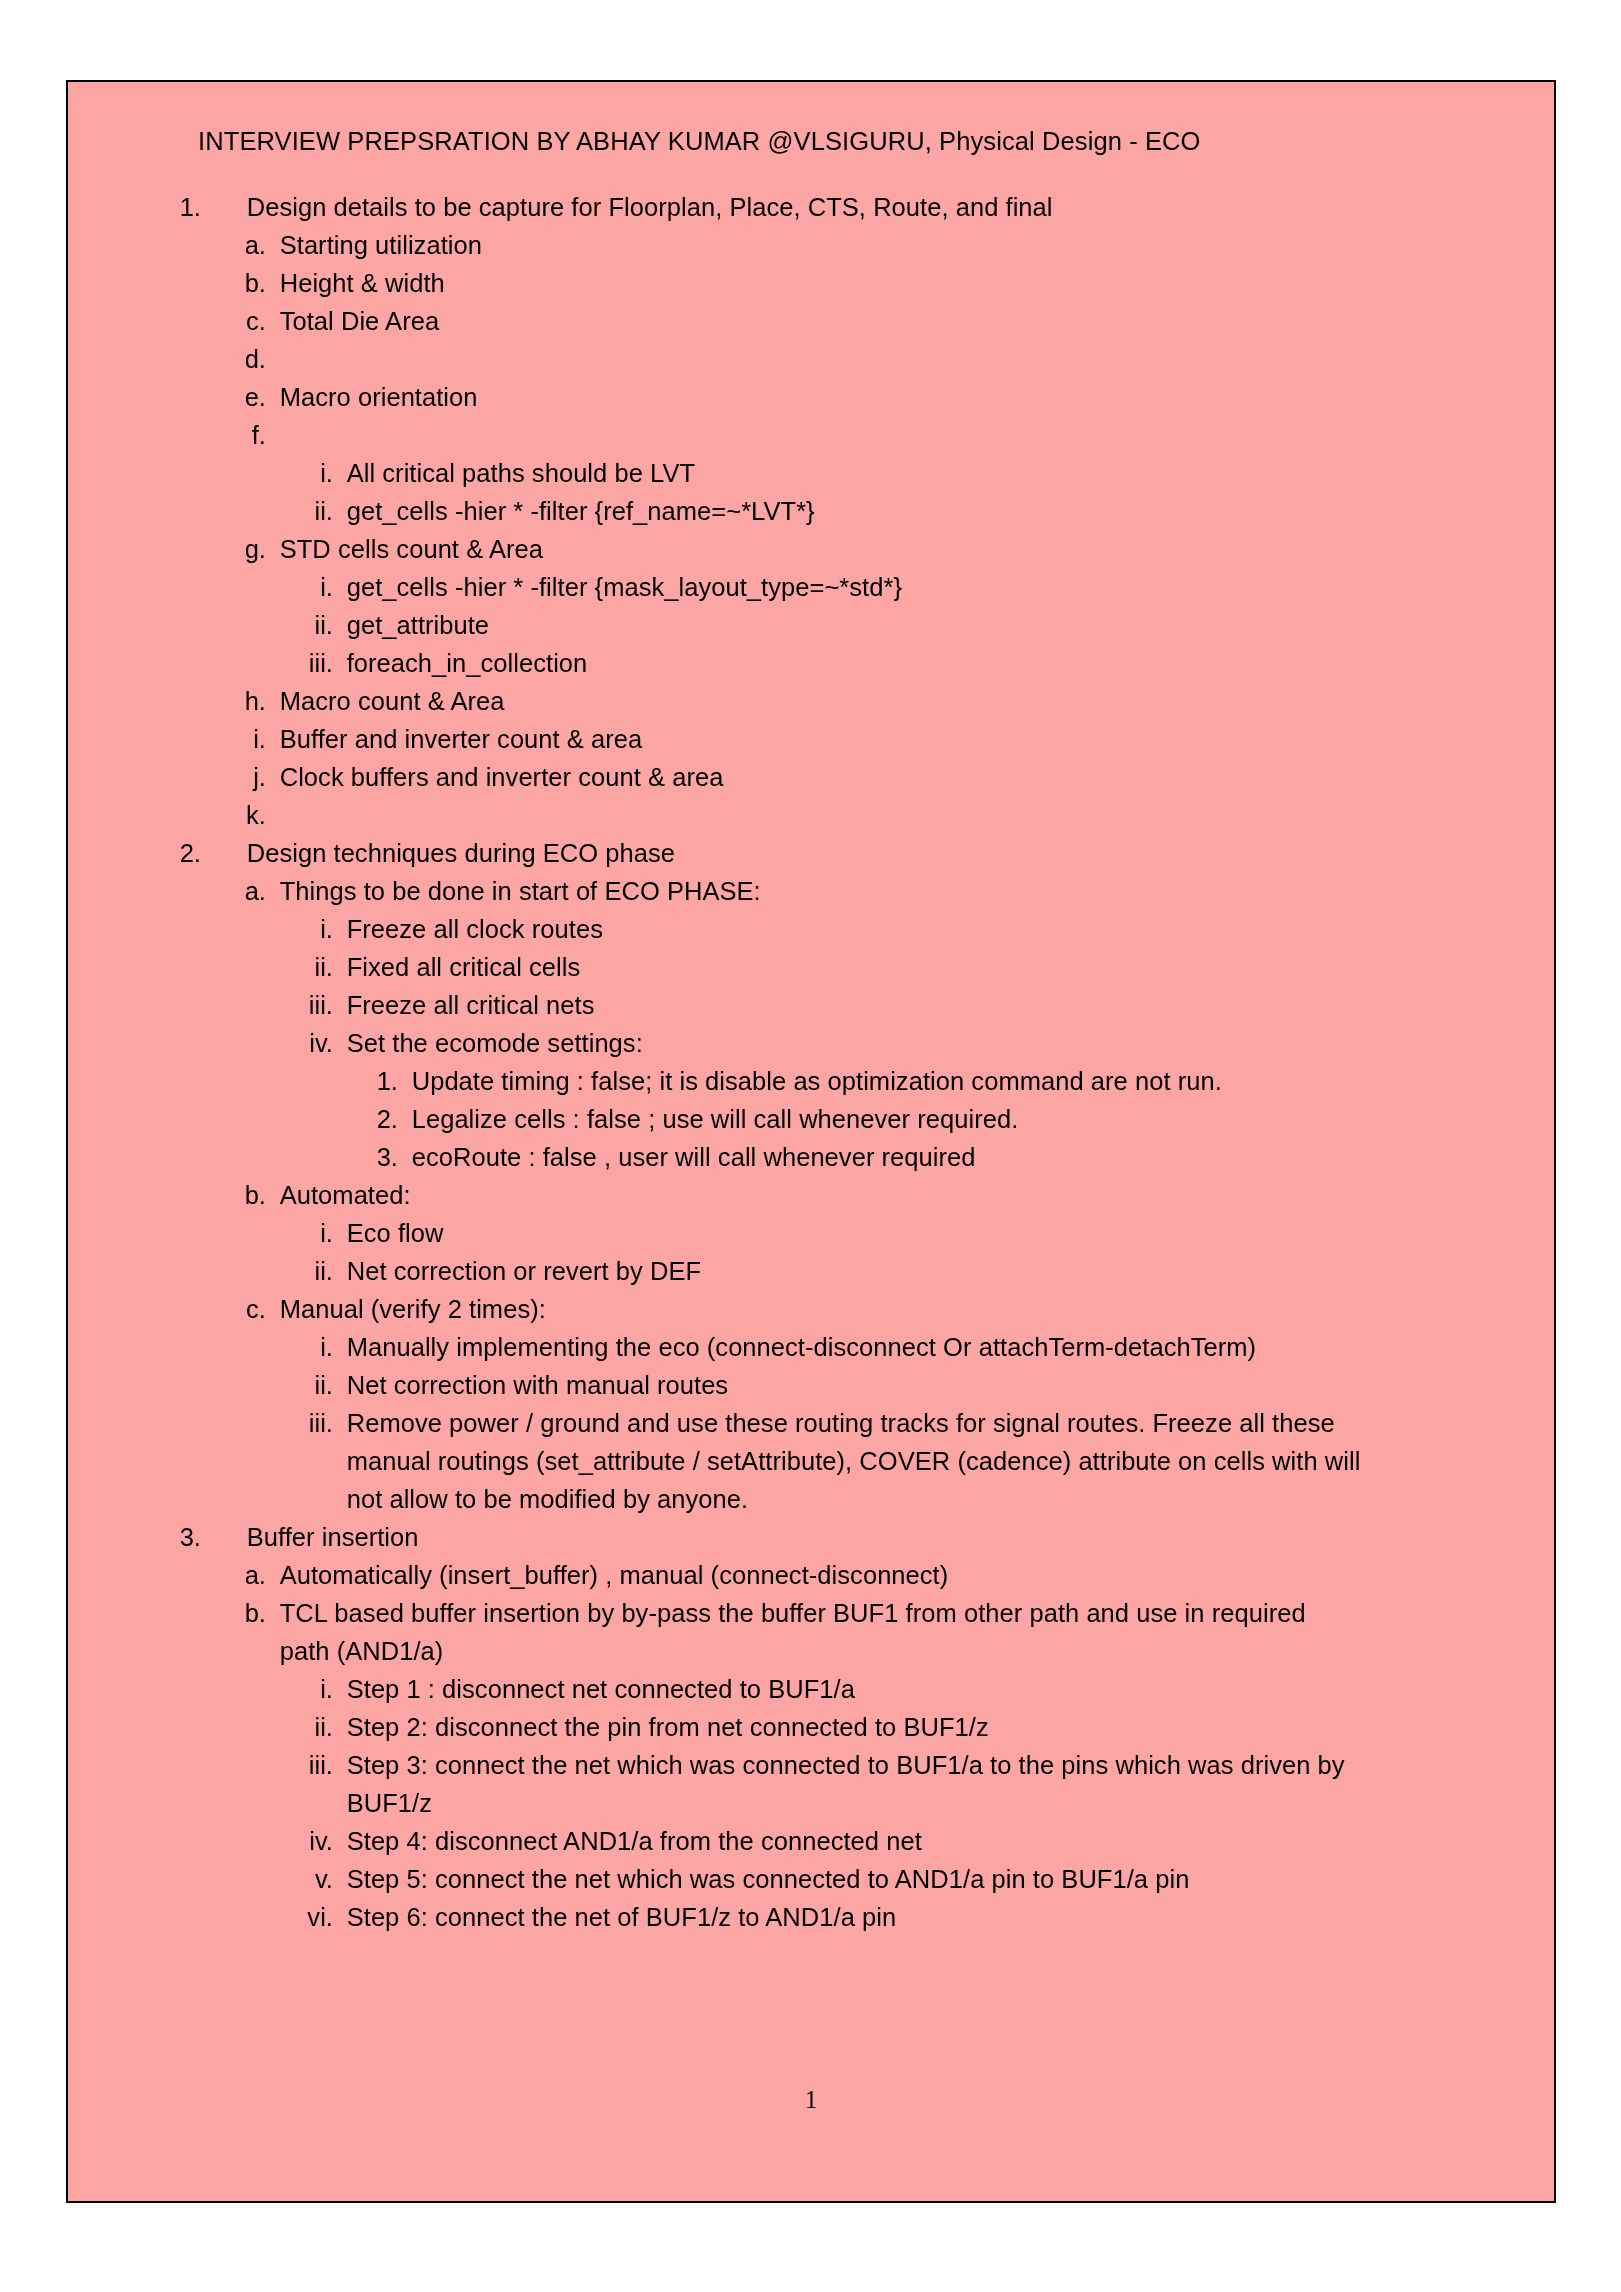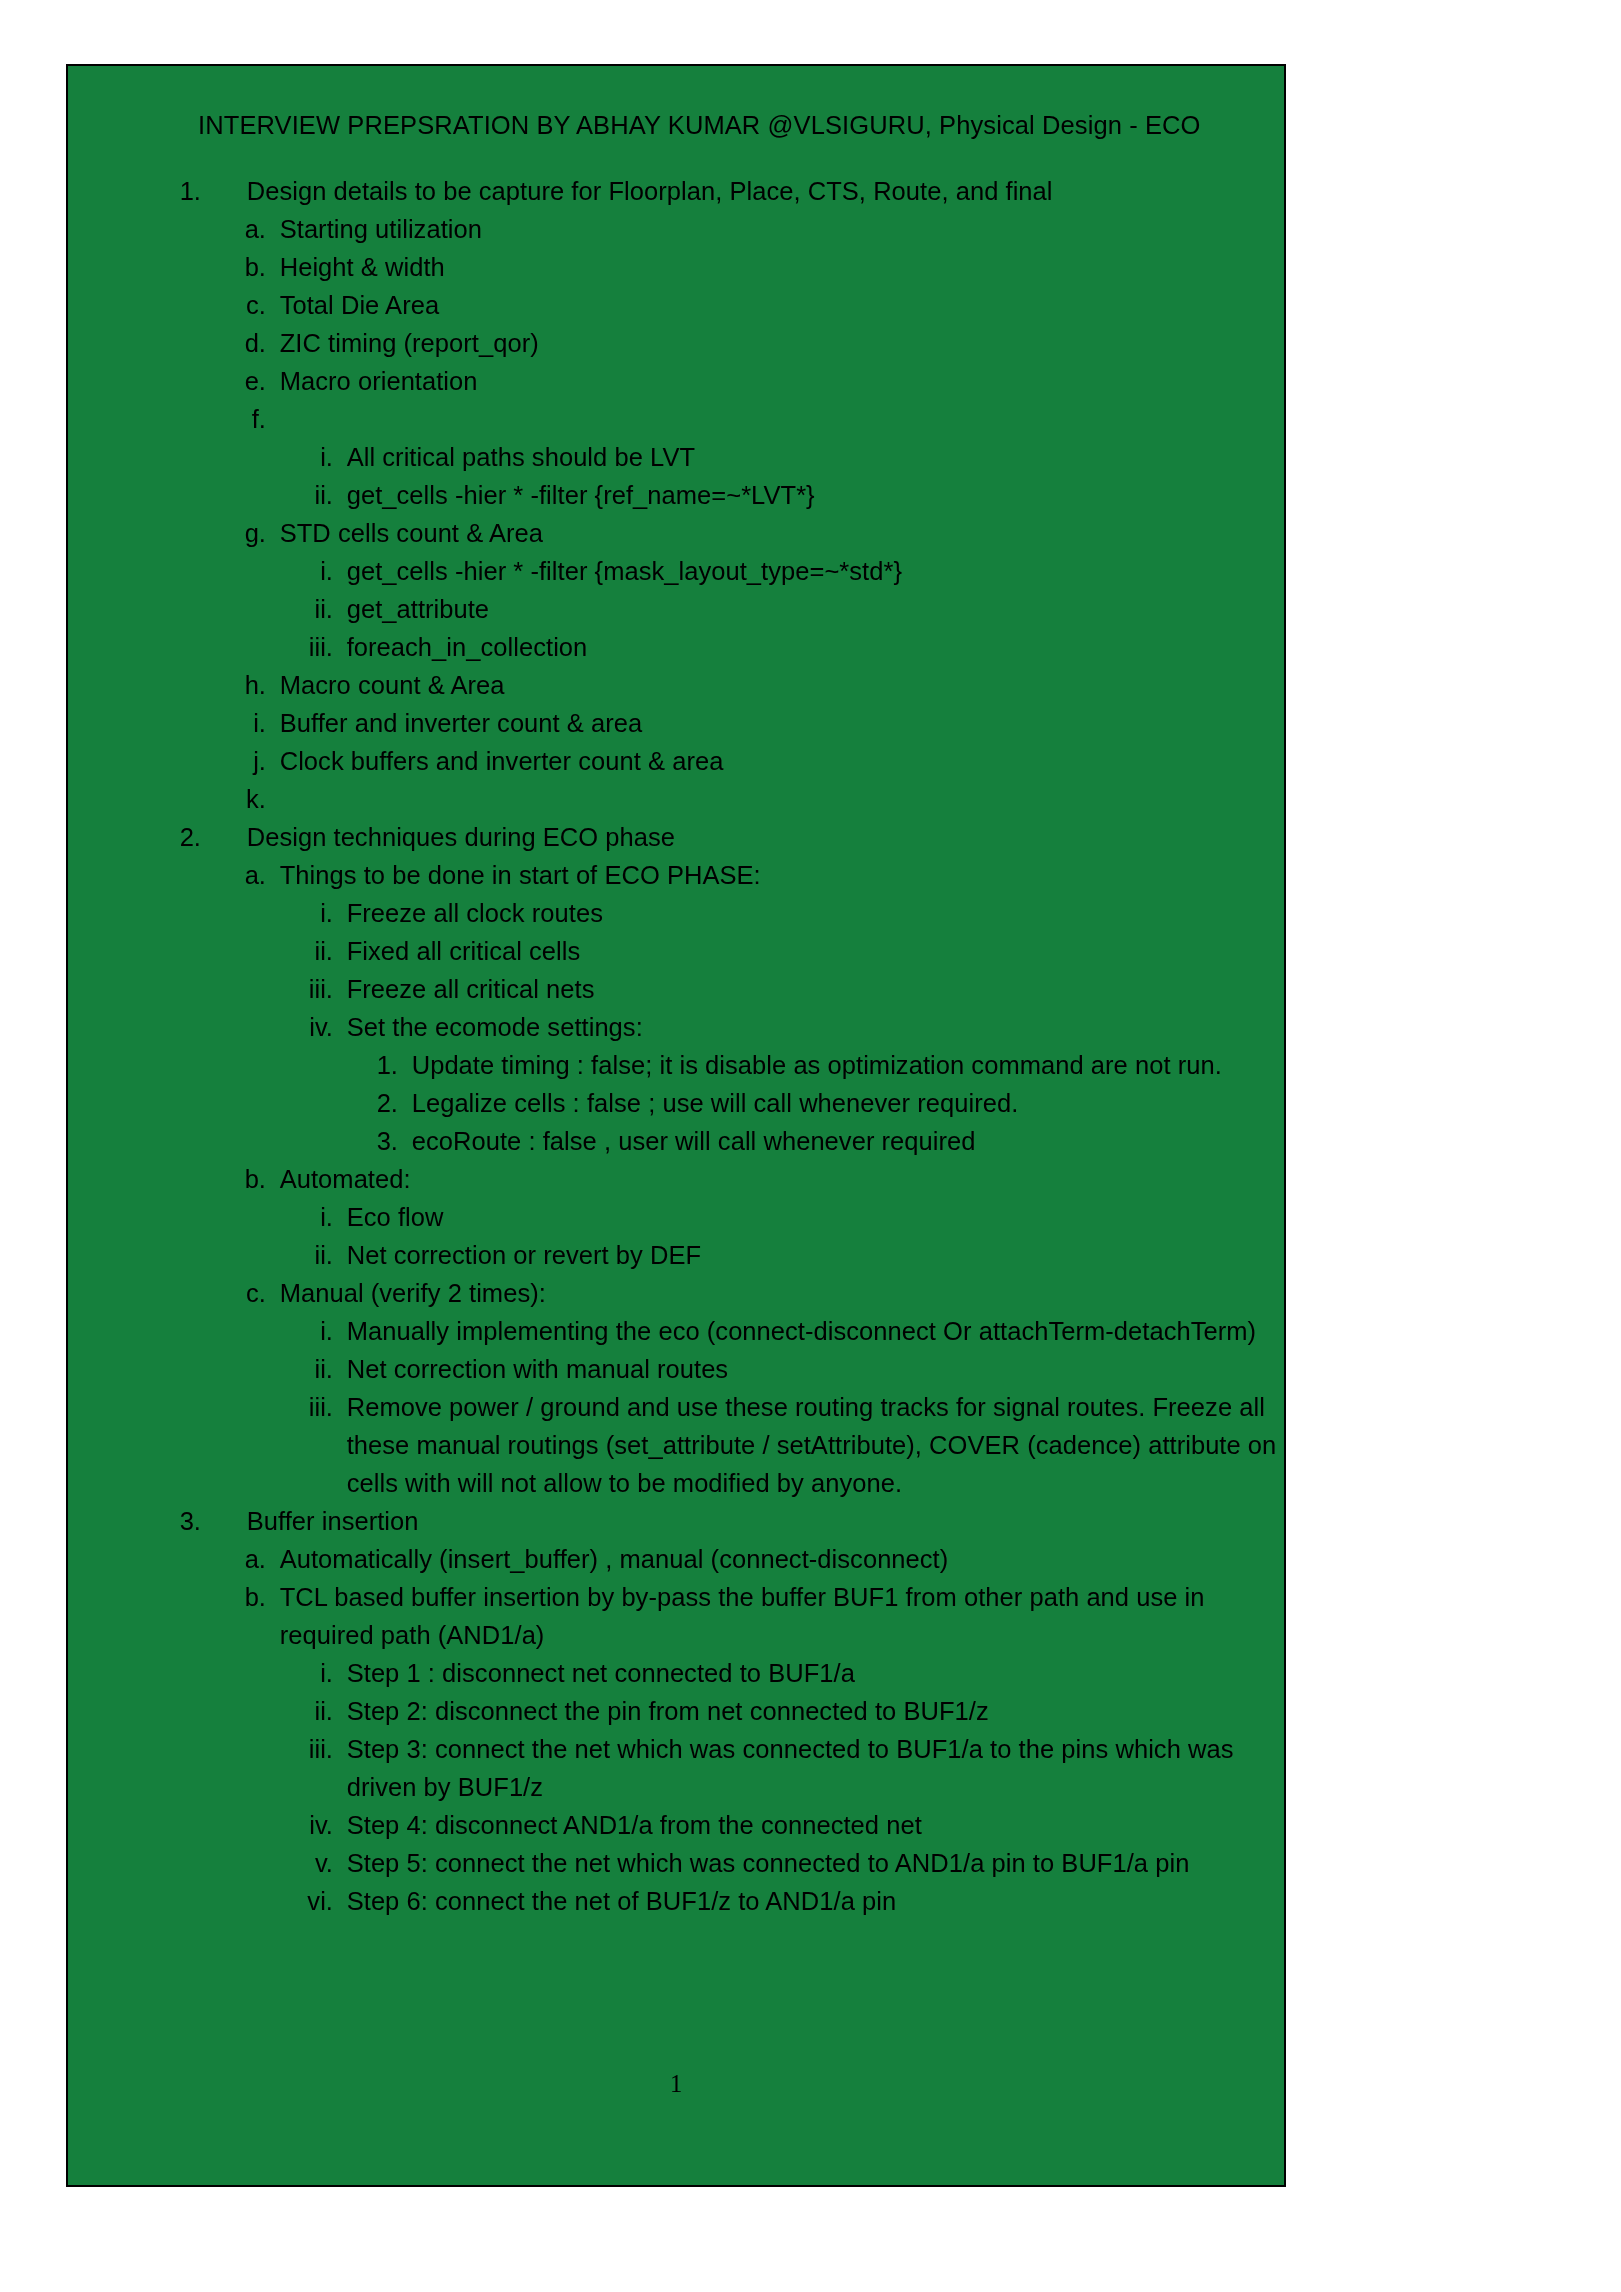--- a/index.html
+++ b/index.html
@@ -12,26 +12,26 @@
     width: 1621px;
     height: 2293px;
     font-family: "Liberation Sans", sans-serif;
     color: #000000;
     -webkit-font-smoothing: antialiased;
   }
 
   .page {
     position: absolute;
     left: 66px;
-    top: 64px;
-    width: 1220px;
+    top: 80px;
+    width: 1490px;
     height: 2123px;
     border: 2.9px solid #000000;
     box-sizing: border-box;
-    background: #15803d;
+    background: #fca5a5;
     overflow: hidden;
   }
 
   .page-inner {
     position: relative;
     width: 100%;
     height: 100%;
   }
 
   .doc-header {
@@ -121,21 +121,20 @@
         <div class="row lvl2">
           <span class="marker">b.</span>
           <span class="text">Height &amp; width</span>
         </div>
         <div class="row lvl2">
           <span class="marker">c.</span>
           <span class="text">Total Die Area</span>
         </div>
         <div class="row lvl2">
           <span class="marker">d.</span>
-          <span class="text">ZIC timing (report_qor)</span>
         </div>
         <div class="row lvl2">
           <span class="marker">e.</span>
           <span class="text">Macro orientation</span>
         </div>
         <div class="row lvl2">
           <span class="marker">f.</span>
         </div>
         <div class="row lvl3">
           <span class="marker">i.</span>

